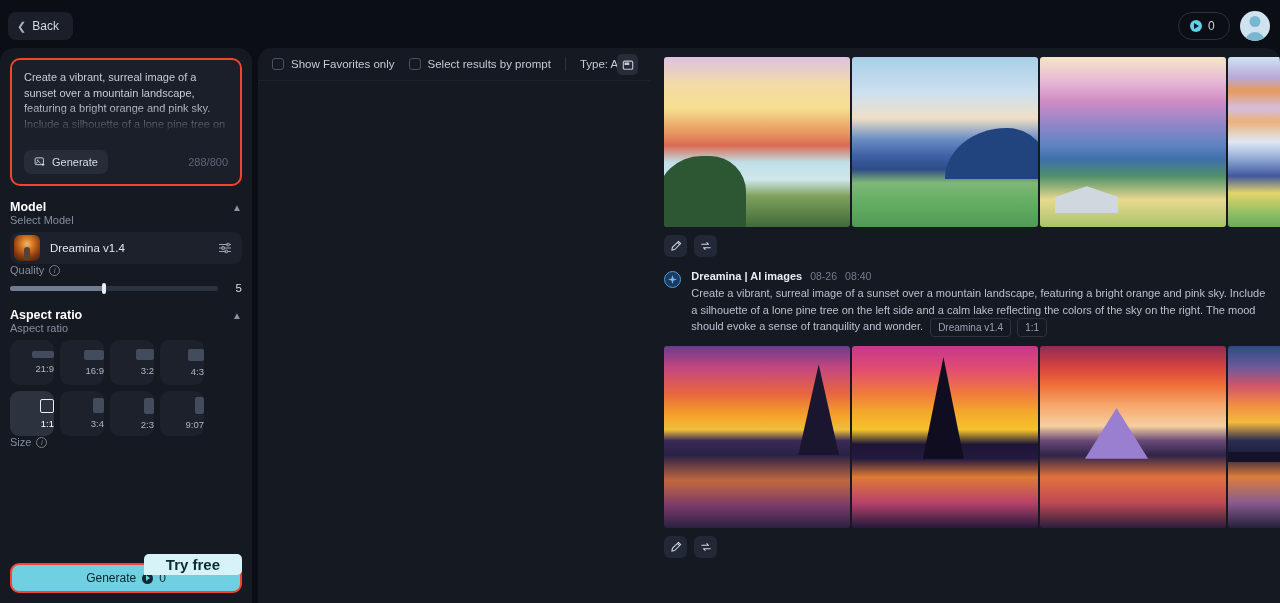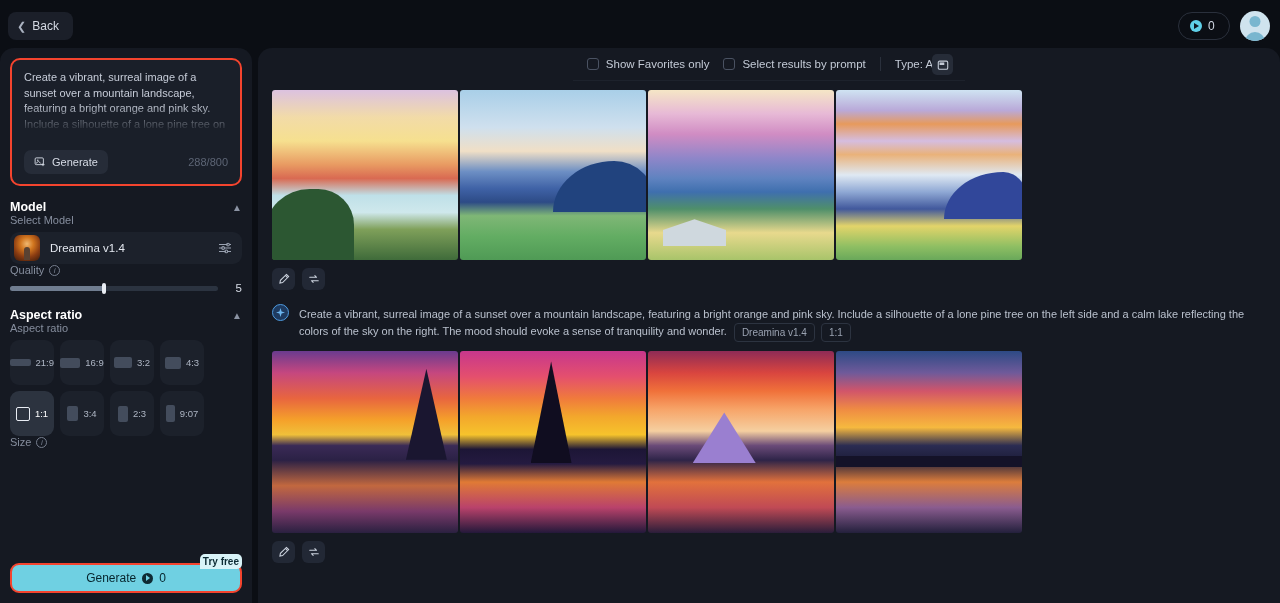--- a/index.html
+++ b/index.html
@@ -150,21 +150,21 @@
   }
   .slider-knob {
     position: absolute; left: 45%; top: -3px; margin-left: -2px;
     width: 4px; height: 11px; background: #e9edf4; border-radius: 2px;
   }
   .slider-val { font-size: 11.5px; color: #d7dce6; width: 12px; text-align: right; }
 
   .ratio-grid { display: flex; flex-wrap: wrap; gap: 6px; }
   .ratio-cell {
     width: 44px; height: 45px; border-radius: 9px; background: #1c212b;
-    display: flex; flex-direction: row; align-items: center; justify-content: center;
+    display: flex; flex-direction: column; align-items: flex-end; justify-content: center;
     gap: 5px; cursor: pointer;
   }
   .ratio-cell.selected { background: #2c333f; }
   .ratio-shape { background: #434c5c; border-radius: 2px; }
   .ratio-cell.selected .ratio-shape { background: transparent; border: 1.5px solid #e9edf4; }
   .ratio-lbl { font-size: 9.5px; color: #aeb6c4; }
   .ratio-cell.selected .ratio-lbl { color: #ffffff; }
 
   .sidebar-footer { padding: 0 10px 10px 10px; }
   .gen-btn {
@@ -177,30 +177,30 @@
     width: 11px; height: 11px; border-radius: 50%; background: #0e2a33; position: relative;
   }
   .gen-coin::after {
     content: ""; position: absolute; left: 4px; top: 2.5px;
     border-left: 4px solid #6fd0e2;
     border-top: 3px solid transparent; border-bottom: 3px solid transparent;
   }
   .gen-cost { font-size: 12px; color: #06242c; }
   .try-free {
     position: absolute; right: -2px; top: -11px;
-    background: #d8f3f8; color: #0b2a33; font-size: 10px; font-weight: bold;
-    padding: 2px 3px; border-radius: 5px 5px 5px 0;
+    background: #d8f3f8; color: #0b2a33; font-size: 15px; font-weight: bold;
+    padding: 2px 22px; border-radius: 5px 5px 5px 0;
   }
 
   
   .main {
     position: absolute; left: 258px; top: 48px;
     width: 1022px; height: 555px;
     background: #151922; border-radius: 14px 14px 0 0;
-    display: flex; flex-direction: column; overflow: hidden; align-items: center;
+    display: flex; overflow: hidden;
   }
   .filterbar {
     height: 33px; display: flex; align-items: center; gap: 14px;
     padding: 0 14px; border-bottom: 1px solid #1d222c; position: relative;
   }
   .chk-wrap { display: flex; align-items: center; gap: 7px; cursor: pointer; }
   .chk {
     width: 12px; height: 12px; border: 1px solid #4b soothing; border-radius: 3px;
     border: 1px solid #4b soothing;
   }
@@ -469,20 +469,25 @@
             </svg>
           </div>
         </div>
         <div class="result-head">
           <div class="ai-badge">
             <svg width="9" height="9" viewBox="0 0 10 10">
               <path d="M5 0 L6.2 3.8 L10 5 L6.2 6.2 L5 10 L3.8 6.2 L0 5 L3.8 3.8 Z" fill="#6bb6f0"></path>
             </svg>
           </div>
           <div class="result-meta">
+            <div class="meta-line">
+              <span class="meta-title">Dreamina | AI images</span>
+              <span class="meta-date">08-26</span>
+              <span class="meta-time">08:40</span>
+            </div>
             <div class="result-prompt">Create a vibrant, surreal image of a sunset over a mountain landscape, featuring a bright orange and pink sky. Include a silhouette of a lone pine tree on the left side and a calm lake reflecting the colors of the sky on the right. The mood should evoke a sense of tranquility and wonder. <span class="tagrow">
                 <span class="tag">Dreamina v1.4</span>
                 <span class="tag">1:1</span>
               </span></div>
           </div>
         </div>
         <div class="grid-row">
           <div class="thumb sun1 tall" title="sunset lake with pine on right ridge"></div>
           <div class="thumb sun2 tall" title="lone pine silhouette over magenta sunset lake"></div>
           <div class="thumb sun3 tall" title="pine island before lit mountain peak"></div>

